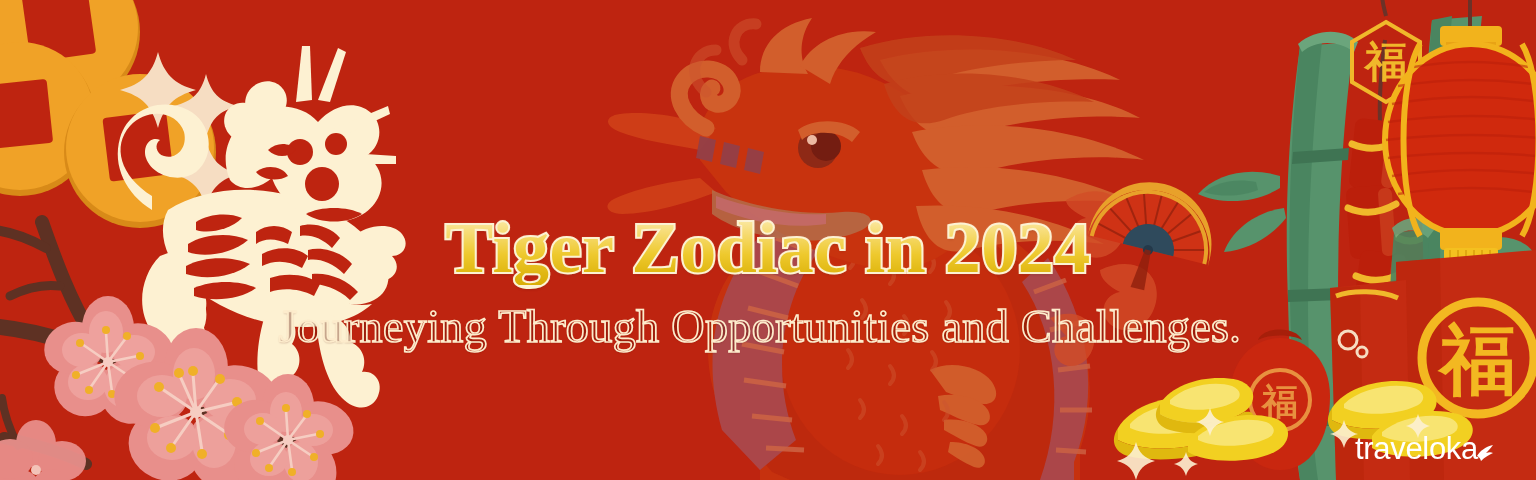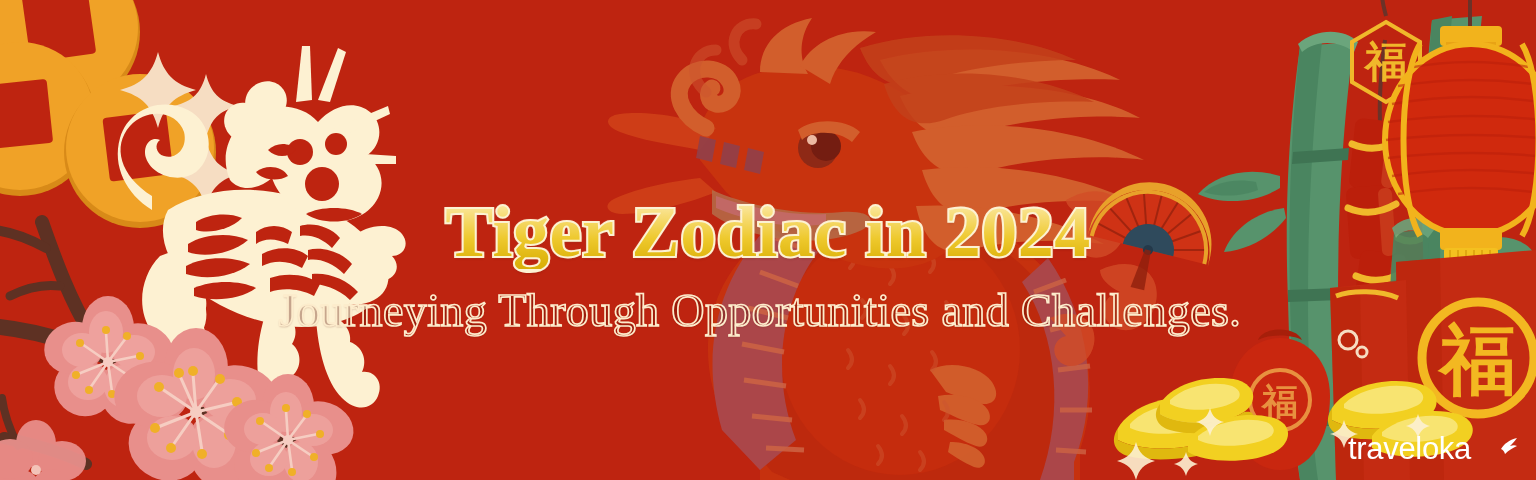--- a/index.html
+++ b/index.html
@@ -17,21 +17,21 @@
     font-family: "Liberation Serif", "DejaVu Serif", serif;
     user-select: none;
   }
   .layer { position: absolute; top: 0; left: 0; width: 100%; height: 100%; }
   svg { display: block; }
 
   
   .text-block {
     position: absolute;
     left: 0;
-    top: 196px;
+    top: 212px;
     width: 1536px;
     text-align: center;
     z-index: 40;
     pointer-events: none;
   }
   .title {
     font-family: "Liberation Serif", "DejaVu Serif", serif;
     font-weight: bold;
     font-size: 72px;
     line-height: 1.02;
@@ -70,26 +70,25 @@
     letter-spacing: 0.4px;
     color: transparent;
     -webkit-text-stroke: 1.7px #fdeccc;
     text-shadow: 0 1px 2px rgba(90,14,4,.35);
     white-space: nowrap;
   }
 
   
   .logo {
     position: absolute;
-    right: 16px;
+    right: 40px;
     bottom: 16px;
     z-index: 60;
     display: flex;
-    align-items: center;
-    gap: 31px;
+    align-items: flex-end;
   }
   .logo-text {
     font-family: "Liberation Sans", "DejaVu Sans", sans-serif;
     font-size: 31px;
     font-weight: normal;
     color: #ffffff;
     letter-spacing: -0.3px;
     line-height: 1;
   }
   .logo-bird { margin-left: -4px; margin-top: -3px; }

